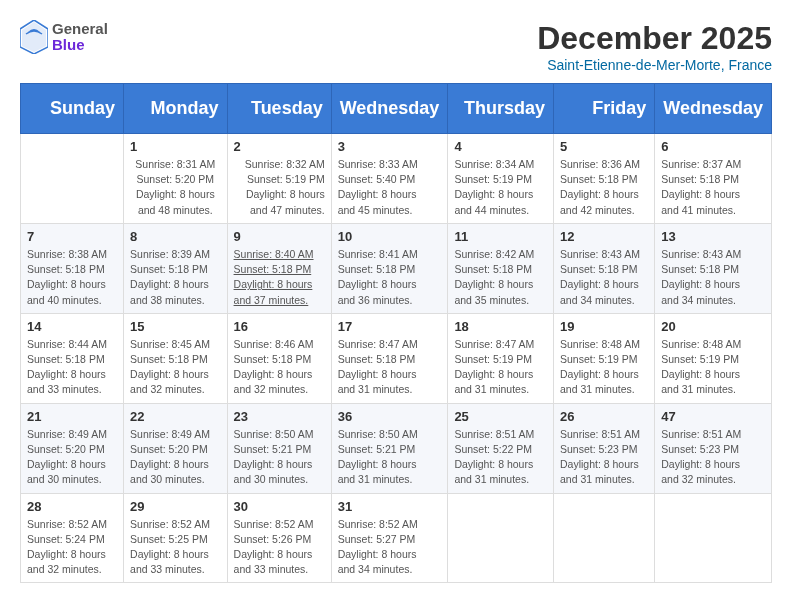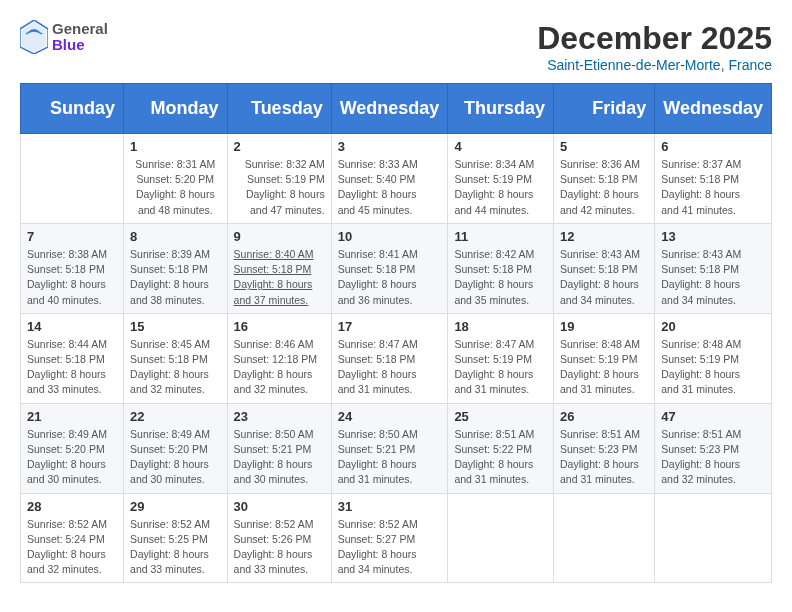--- a/index.html
+++ b/index.html
@@ -225,21 +225,21 @@
         <td>
           <span class="day-number">15</span>
           <div class="day-info" style="white-space: pre-line;">Sunrise: 8:45 AM
 Sunset: 5:18 PM
 Daylight: 8 hours
 and 32 minutes.</div>
         </td>
         <td>
           <span class="day-number">16</span>
           <div class="day-info" style="white-space: pre-line;">Sunrise: 8:46 AM
-Sunset: 12:18 PM
+Sunset: 5:18 PM
 Daylight: 8 hours
 and 32 minutes.</div>
         </td>
         <td>
           <span class="day-number">17</span>
           <div class="day-info" style="white-space: pre-line;">Sunrise: 8:47 AM
 Sunset: 5:18 PM
 Daylight: 8 hours
 and 31 minutes.</div>
         </td>
@@ -281,21 +281,21 @@
 and 30 minutes.</div>
         </td>
         <td>
           <span class="day-number">23</span>
           <div class="day-info" style="white-space: pre-line;">Sunrise: 8:50 AM
 Sunset: 5:21 PM
 Daylight: 8 hours
 and 30 minutes.</div>
         </td>
         <td>
-          <span class="day-number">24</span>
+          <span class="day-number">36</span>
           <div class="day-info" style="white-space: pre-line;">Sunrise: 8:50 AM
 Sunset: 5:21 PM
 Daylight: 8 hours
 and 31 minutes.</div>
         </td>
         <td>
           <span class="day-number">25</span>
           <div class="day-info" style="white-space: pre-line;">Sunrise: 8:51 AM
 Sunset: 5:22 PM
 Daylight: 8 hours

